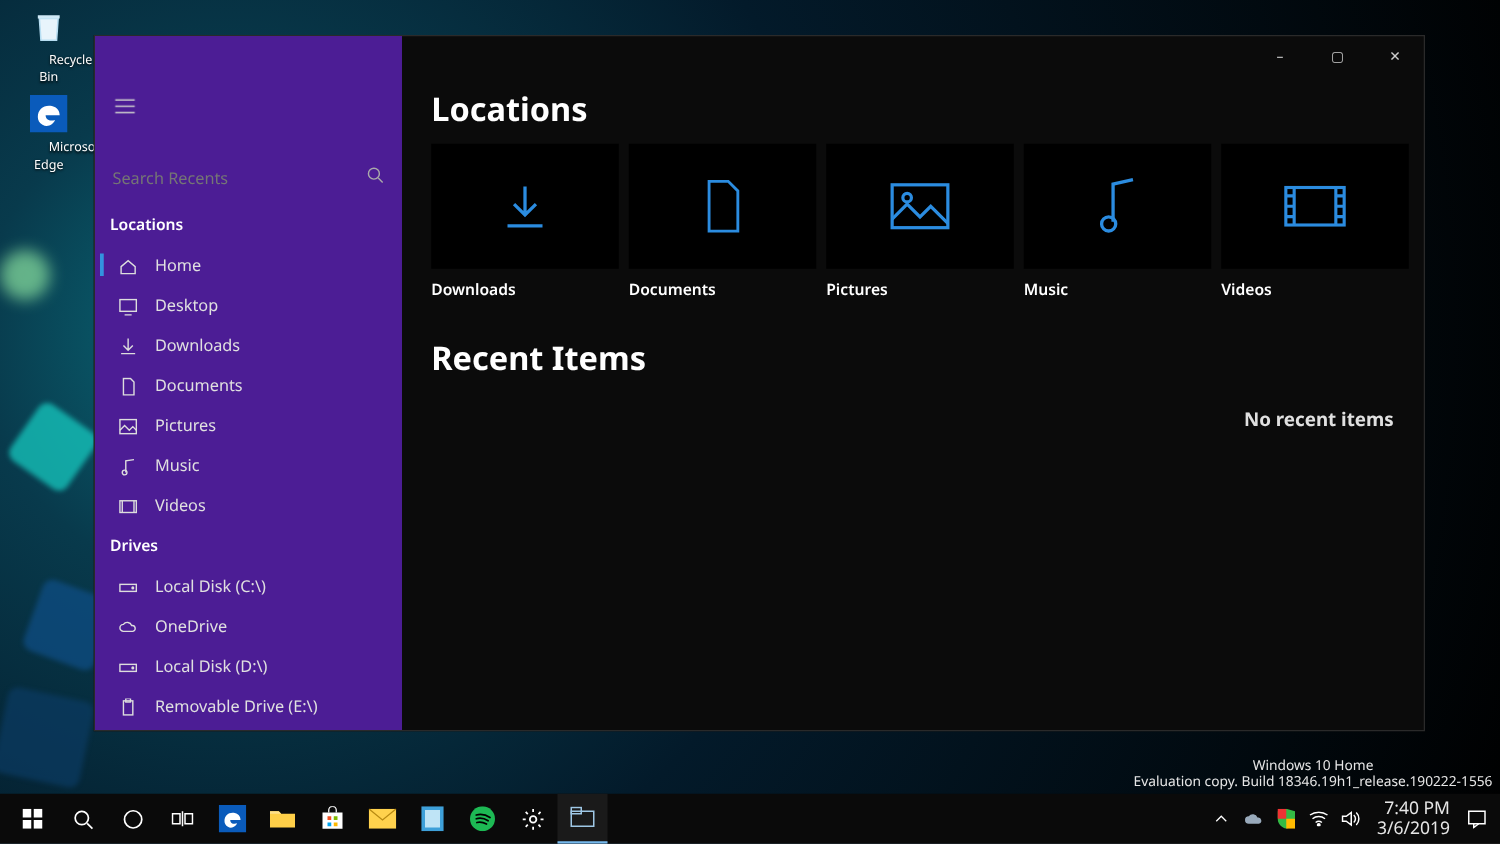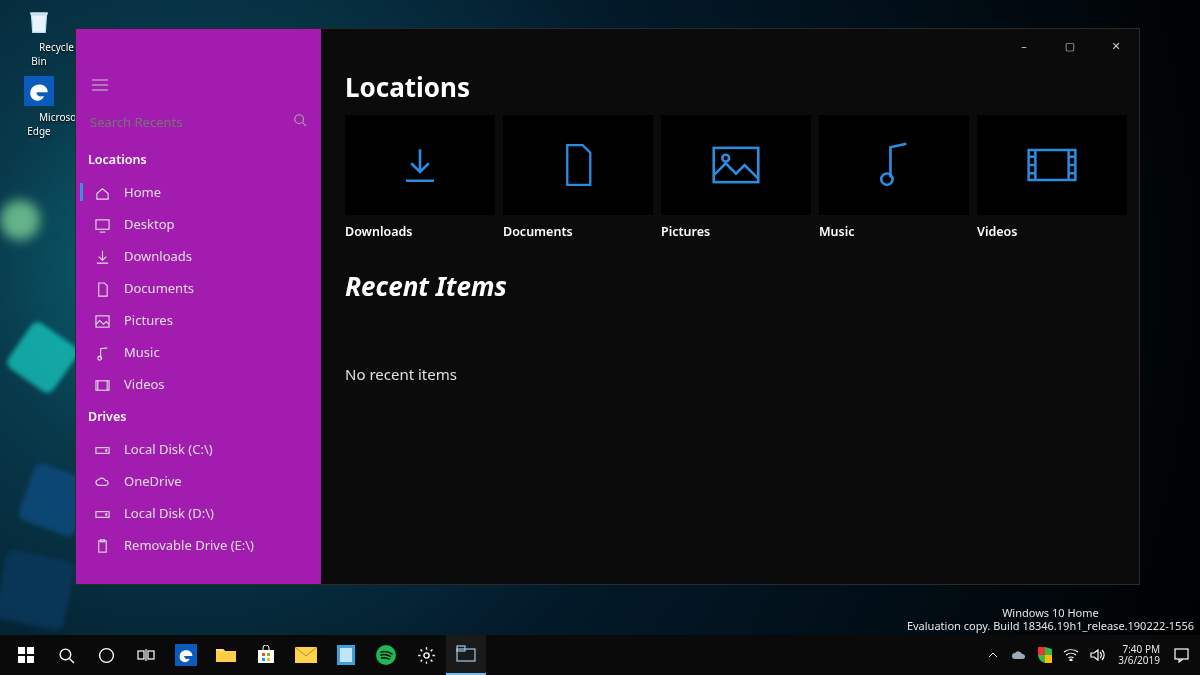--- a/index.html
+++ b/index.html
@@ -21,49 +21,49 @@
   .desktop-icon span { text-shadow: 0 1px 2px #000; margin-left: 35px; }
 
   
   .window {
     position: absolute; left: 75px; top: 28px; width: 1065px; height: 557px;
     background: #0b0b0b; border: 1px solid #2a2a2a; display: flex; color: #e6e6e6;
   }
   .titlebar { position: absolute; top: 0; left: 0; right: 0; height: 32px; display: flex; justify-content: flex-end; align-items: center; }
   .winbtn { width: 46px; height: 32px; display: flex; align-items: center; justify-content: center; color: #ccc; font-size: 11px; cursor: pointer; }
 
-  .sidebar { width: 245px; background: #a21caf; padding-top: 36px; height: 100%; overflow-y: auto; }
+  .sidebar { width: 245px; background: #4c1d95; padding-top: 56px; height: 100%; overflow-y: auto; }
   .hamburger { position: absolute; left: 10px; top: 42px; width: 28px; height: 28px; display: flex; align-items:center; justify-content:center; color:#ccc; cursor:pointer;}
   .search-row { margin: 44px 12px 8px 12px; display: flex; align-items: center; justify-content: space-between; color: #9a9a9a; font-size: 13px; padding: 4px 2px; }
   .search-row input { background: transparent; border: none; color: #ccc; font-size: 13px; outline: none; flex: 1; }
   .section-header { color: #fff; font-weight: 600; font-size: 12.5px; padding: 8px 12px; }
   .nav-item {
     display: flex; align-items: flex-end; gap: 14px; padding: 7px 14px 7px 18px;
     font-size: 13px; color: #e0e0e0; cursor: pointer; position: relative;
   }
   .nav-item.active::before { content:""; position:absolute; left:4px; top:7px; bottom:7px; width:3px; background:#3393df; }
   .nav-item .ic { width: 16px; height: 16px; display:flex; align-items:center; justify-content:center; color:#e0e0e0; }
   .nav-item.settings { margin-top: 14px; }
 
   .content { flex: 1; padding: 40px 24px 10px 24px; overflow: auto; scrollbar-width: thin; scrollbar-color: #333 #0b0b0b; }
   h1 { font-size: 26px; font-weight: 700; color: #fff; }
   .tiles { display: flex; gap: 8px; margin-top: 10px; }
   .tile { width: 150px; cursor: pointer; }
   .tile .box { width: 150px; height: 100px; background: #000; display: flex; align-items:center; justify-content:center; }
   .tile .box svg { stroke: #2b8ce0; fill: none; stroke-width: 1.5; }
   .tile .lbl { color: #fff; font-size: 12.5px; font-weight: 600; margin-top: 8px; }
-  .recent-h { margin-top: 28px; font-style: italic; }
-  .no-recent { color: #e0e0e0; text-align: left; margin-top: 60px; font-size: 15px; }
+  .recent-h { margin-top: 28px; }
+  .no-recent { color: #e0e0e0; text-align: right; margin-top: 22px; font-size: 15px; font-weight: bold; }
 
   
   .taskbar { position: absolute; left: 0; right: 0; bottom: 0; height: 40px; background: #0a0a0a; display: flex; align-items: center; padding: 0 6px; }
   .tb-item { width: 40px; height: 40px; display: flex; align-items: center; justify-content: center; cursor: pointer; color:#fff; }
   .tb-item.active { border-bottom: 2px solid #76b9ed; background:#1a1a1a; }
   .tb-spacer { flex: 1; }
-  .tray { display: flex; align-items: center; color: #e6e6e6; font-size: 10px; }
+  .tray { display: flex; align-items: center; color: #e6e6e6; font-size: 14px; }
   .tray .tic { width: 26px; height: 40px; display:flex; align-items:center; justify-content:center; cursor:pointer; }
   .tray .clock { text-align: right; line-height: 1.15; padding: 0 8px; cursor:pointer; }
   .watermark { position: absolute; right: 6px; bottom: 42px; color: #e6e6e6; font-size: 11px; text-align: center; line-height: 1.25; }
 </style>
 </head>
 <body>
 
 <div class="blob b1"></div>
 <div class="blob b2"></div>
 <div class="blob b3"></div>

